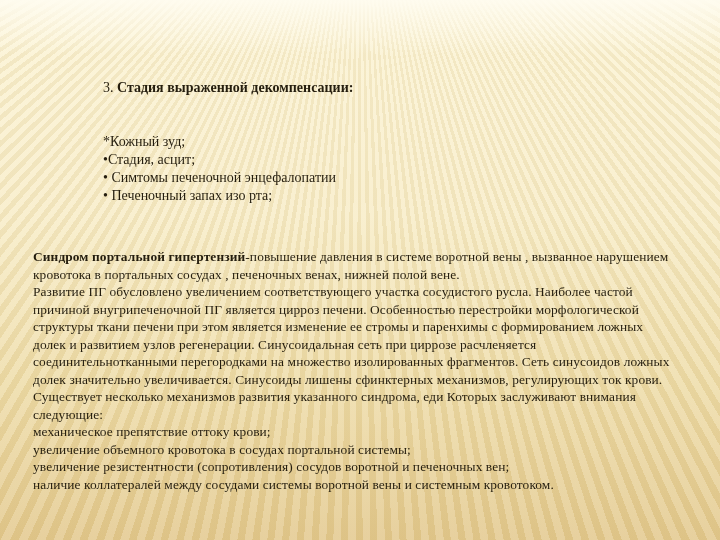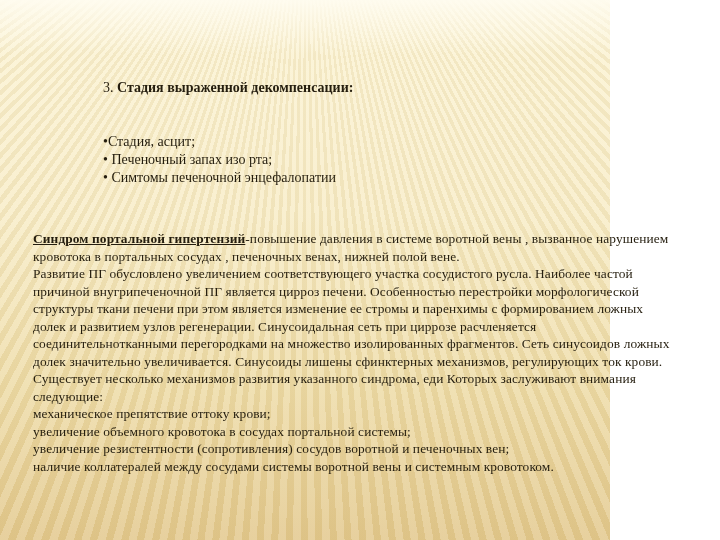--- a/index.html
+++ b/index.html
@@ -2,21 +2,21 @@
 <html><head>
 <meta charset="utf-8">
 <style>
   html, body { margin: 0; padding: 0; }
   body {
     width: 720px; height: 540px; overflow: hidden;
     font-family: "Liberation Serif", "DejaVu Serif", serif;
   }
   .slide {
     position: relative;
-    width: 610px; height: 540px;
+    width: 720px; height: 540px;
     background:
       linear-gradient(180deg, rgba(255,252,240,0.95) 0px, rgba(255,252,240,0.0) 55px),
       repeating-conic-gradient(from 120deg at 50% -35%,
         rgba(173,141,66,0.10) 0deg 0.55deg,
         rgba(255,255,255,0.14) 0.55deg 1.15deg),
       linear-gradient(180deg, #fcf4d6 0%, #f8edc8 40%, #eedca8 72%, #e3c98e 100%);
     color: #241d0e;
   }
   .content {
     position: absolute;
@@ -30,31 +30,31 @@
   }
   .list-heading b { font-weight: 700; }
   .list-line { white-space: pre; }
   .para-block {
     margin-top: 7px;
     font-size: 13.4px;
     line-height: 17.5px;
     white-space: pre;
     letter-spacing: 0.1px;
   }
-  .para-block b { font-weight: 700; text-decoration: underline; }
+  .para-block b { font-weight: 700; }
 </style>
 </head>
 <body>
 
 <div class="slide">
   <div class="content">
 
     <div class="list-block">
       <div class="list-heading"><span>3. </span><b>Стадия выраженной декомпенсации:</b></div>
-      <div><div class="list-line">•Стадия, асцит;</div><div class="list-line">• Печеночный запах изо рта;</div><div class="list-line">• Симтомы печеночной энцефалопатии</div></div>
+      <div><div class="list-line">*Кожный зуд;</div><div class="list-line">•Стадия, асцит;</div><div class="list-line">• Симтомы печеночной энцефалопатии</div><div class="list-line">• Печеночный запах изо рта;</div></div>
     </div>
 
     <div class="para-block"><b>Синдром портальной гипертензий</b><span>-повышение давления в системе воротной вены , вызванное нарушением
 кровотока в портальных сосудах , печеночных венах, нижней полой вене.
 Развитие ПГ обусловлено увеличением соответствующего участка сосудистого русла. Наиболее частой
 причиной внугрипеченочной ПГ является цирроз печени. Особенностью перестройки морфологической
 структуры ткани печени при этом является изменение ее стромы и паренхимы с формированием ложных
 долек и развитием узлов регенерации. Синусоидальная сеть при циррозе расчленяется
 соединительнотканными перегородками на множество изолированных фрагментов. Сеть синусоидов ложных
 долек значительно увеличивается. Синусоиды лишены сфинктерных механизмов, регулирующих ток крови.

